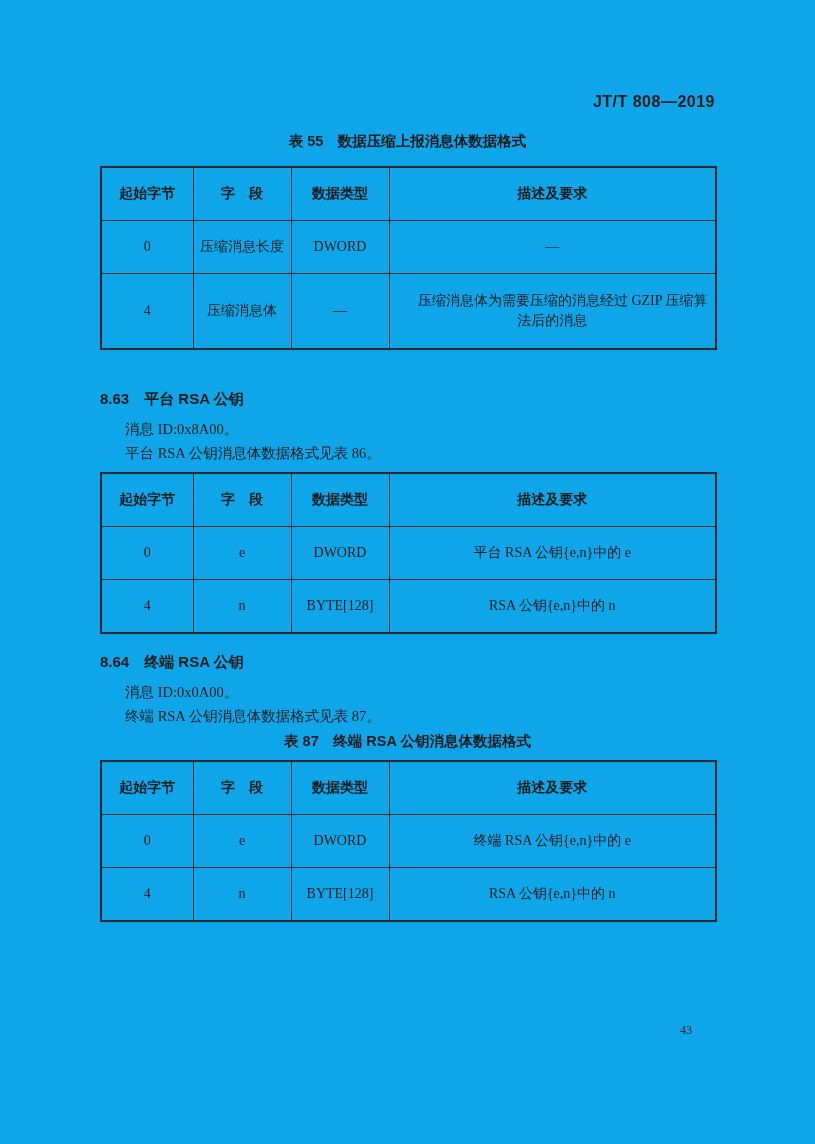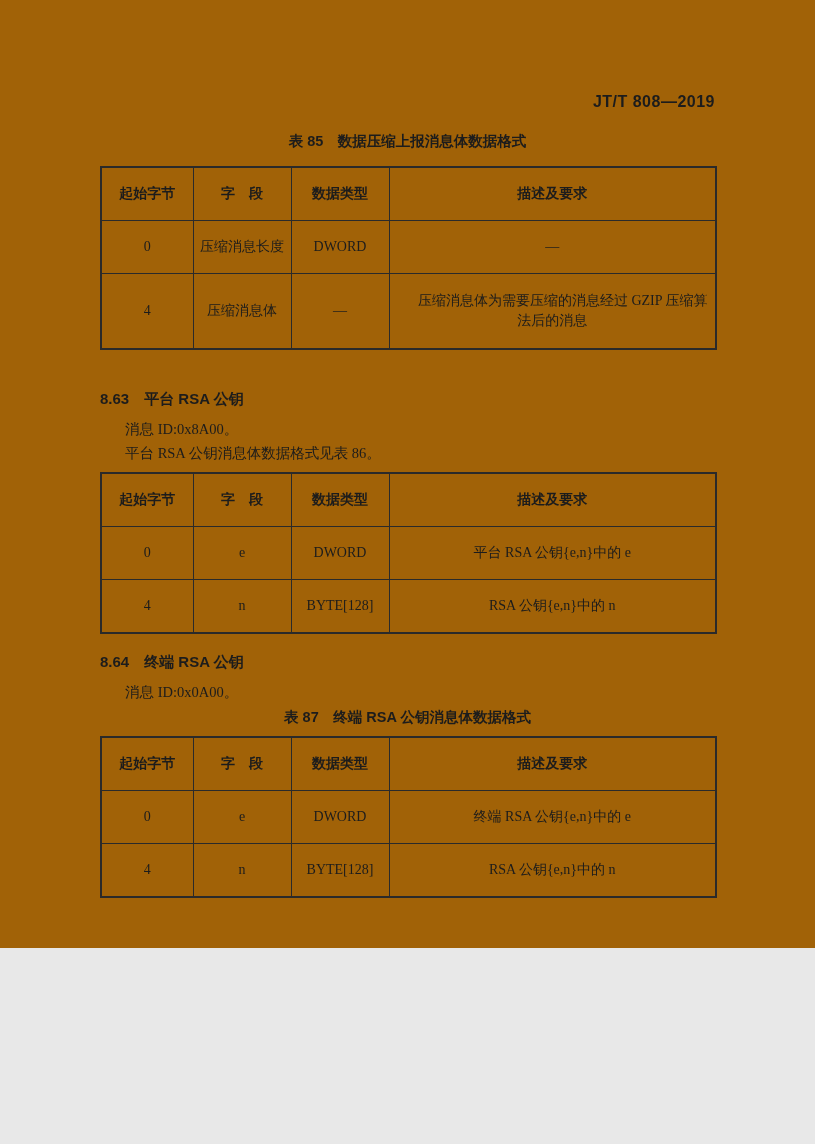--- a/index.html
+++ b/index.html
@@ -2,22 +2,22 @@
 <html><head>
 <meta charset="utf-8">
 <style>
   * { margin: 0; padding: 0; box-sizing: border-box; }
   html, body { background: #e8e8e8; }
   body { font-family: "Liberation Serif", "DejaVu Serif", serif; color: #1c1c1c; }
 
   .page {
     position: relative;
     width: 815px;
-    height: 948px;
-    background: #a16207;
+    height: 1144px;
+    background: #0ea5e9;
     margin: 0 auto;
     overflow: hidden;
   }
 
   .content {
     position: absolute;
     left: 100px;
     top: 0;
     width: 615px;
   }
@@ -106,21 +106,21 @@
   }
 </style>
 </head>
 <body>
 
 <div class="page">
   <div class="content">
 
     <div class="running-header">JT/T 808—2019</div>
 
-    <div class="table-caption caption-85">表 85　数据压缩上报消息体数据格式</div>
+    <div class="table-caption caption-85">表 55　数据压缩上报消息体数据格式</div>
     <table class="data-table tbl-85">
       <colgroup>
         <col style="width:92px">
           <col style="width:98px">
           <col style="width:98px">
           <col style="width:327px">
       </colgroup>
       <thead>
         <tr>
           <th>起始字节</th>
@@ -175,20 +175,21 @@
           <td>4</td>
           <td>n</td>
           <td>BYTE[128]</td>
           <td class="desc-left">RSA 公钥{e,n}中的 n</td>
         </tr>
       </tbody>
     </table>
 
     <div class="section-heading second">8.64　终端 RSA 公钥</div>
     <p class="body-para first-para">消息 ID:0x0A00。</p>
+    <p class="body-para next-para">终端 RSA 公钥消息体数据格式见表 87。</p>
 
     <div class="table-caption caption-87">表 87　终端 RSA 公钥消息体数据格式</div>
     <table class="data-table tbl-87">
       <colgroup>
         <col style="width:92px">
           <col style="width:98px">
           <col style="width:98px">
           <col style="width:327px">
       </colgroup>
       <thead>

